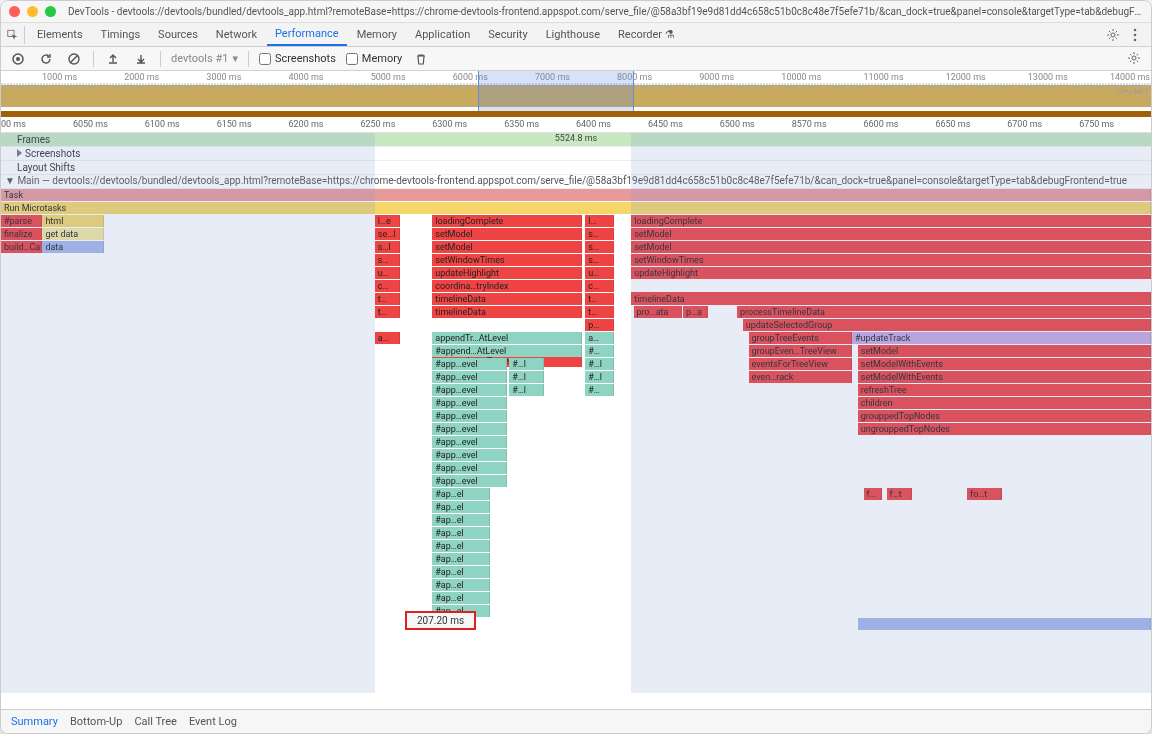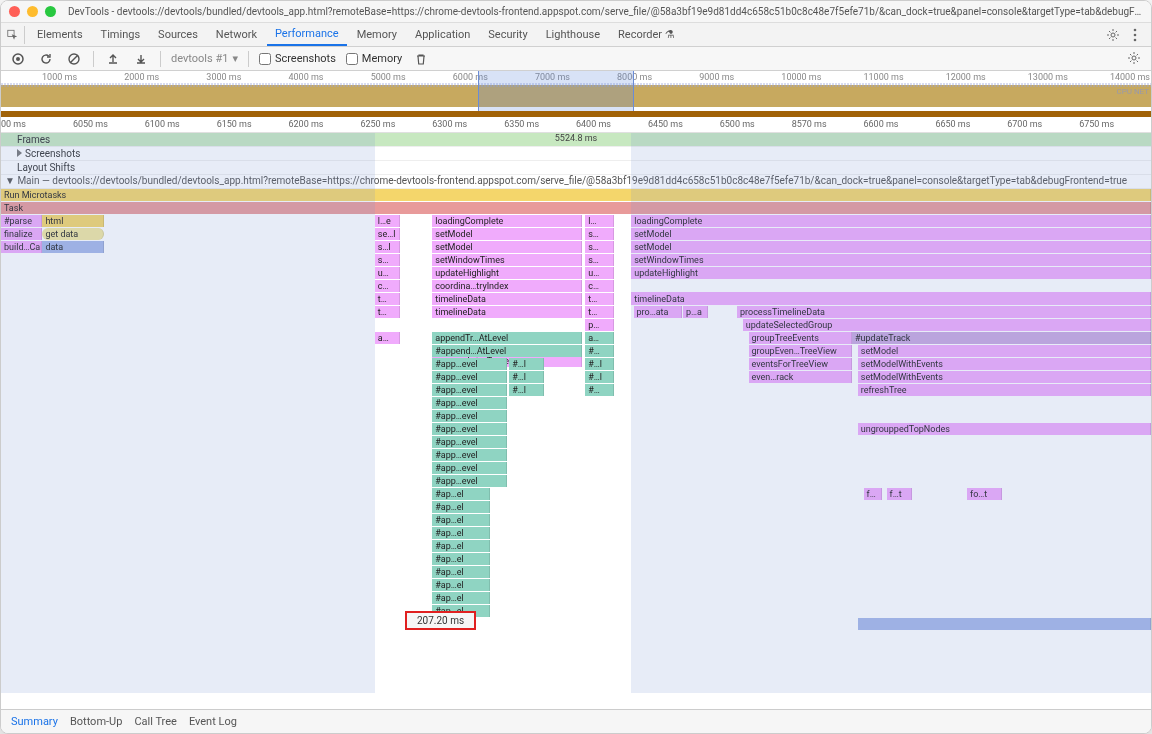--- a/index.html
+++ b/index.html
@@ -58,21 +58,21 @@
 
 .main-label-row { height: 14px; background: #fff; border-bottom: 1px solid #eee; font-size: 10px; padding-left: 4px; color: #555; white-space: nowrap; overflow: hidden; }
 
 
 .bars { position: relative; }
 .bar-row { height: 13px; position: relative; }
 .bar { position: absolute; top: 0; height: 12px; font-size: 9px; padding: 0 3px; overflow: hidden; white-space: nowrap; color: #222; border-right: 1px solid rgba(0,0,0,.1); line-height: 12px; }
 .c-red   { background: #e89a9a; }
 .c-yel   { background: #f4d66b; }
 .c-blue  { background: #a6b8e8; }
-.c-green { background: #f0abfc; }
+.c-green { background: #ef4444; }
 .c-teal  { background: #8fd4c2; }
 .c-purple{ background: #c8a8e0; }
 .c-ltyel { background: #f2e7a0; }
 
 
 .hl-box { position: absolute; border: 2px solid #e02020; background: #f6f6f6; padding: 2px 10px; font-size: 10px; color: #333; z-index: 20; }
 
 
 .bottom { position: absolute; left: 0; right: 0; bottom: 0; height: 24px; border-top: 1px solid #ccc; background: #f6f6f6; display: flex; align-items: center; gap: 12px; padding: 0 10px; font-size: 11px; }
 .bottom .btab { color: #555; cursor: pointer; }
@@ -240,36 +240,36 @@
     <div class="track-row">
         <div class="track-label"><span class="arrow"></span><span>Screenshots</span></div>
       </div>
     <div class="track-row">
         <div class="track-label">Layout Shifts</div>
       </div>
     <div class="main-label-row">▼ Main — devtools://devtools/bundled/devtools_app.html?remoteBase=https://chrome-devtools-frontend.appspot.com/serve_file/@58a3bf19e9d81dd4c658c51b0c8c48e7f5efe71b/&amp;can_dock=true&amp;panel=console&amp;targetType=tab&amp;debugFrontend=true</div>
 
     <div class="bars" id="bars">
         <div class="bar-row">
+          <div class="bar c-red" style="left: 0%; width: 100%;">Task</div>
+        </div>
+        <div class="bar-row">
           <div class="bar c-yel" style="left: 0%; width: 100%;">Run Microtasks</div>
-        </div>
-        <div class="bar-row">
-          <div class="bar c-red" style="left: 0%; width: 100%;">Task</div>
         </div>
         <div class="bar-row">
           <div class="bar c-green" style="left: 0%; width: 3.6%;">#parse</div>
           <div class="bar c-yel" style="left: 3.6%; width: 5.4%;">html</div>
           <div class="bar c-green" style="left: 32.5%; width: 2.2%;">l…e</div>
           <div class="bar c-green" style="left: 37.5%; width: 13%;">loadingComplete</div>
           <div class="bar c-green" style="left: 50.8%; width: 2.5%;">l…</div>
           <div class="bar c-green" style="left: 54.8%; width: 45.2%;">loadingComplete</div>
         </div>
         <div class="bar-row">
           <div class="bar c-green" style="left: 0%; width: 3.6%;">finalize</div>
-          <div class="bar c-ltyel" style="left: 3.6%; width: 5.4%; border-radius: 6px;">get data</div>
+          <div class="bar c-ltyel" style="left: 3.6%; width: 5.4%;">get data</div>
           <div class="bar c-green" style="left: 32.5%; width: 2.2%;">se…l</div>
           <div class="bar c-green" style="left: 37.5%; width: 13%;">setModel</div>
           <div class="bar c-green" style="left: 50.8%; width: 2.5%;">s…</div>
           <div class="bar c-green" style="left: 54.8%; width: 45.2%;">setModel</div>
         </div>
         <div class="bar-row">
           <div class="bar c-green" style="left: 0%; width: 3.6%;">build…Calls</div>
           <div class="bar c-blue" style="left: 3.6%; width: 5.4%;">data</div>
           <div class="bar c-green" style="left: 32.5%; width: 2.2%;">s…l</div>
           <div class="bar c-green" style="left: 37.5%; width: 13%;">setModel</div>
@@ -341,23 +341,25 @@
           <div class="bar c-green" style="left: 74.5%; width: 25.5%;">setModelWithEvents</div>
         </div>
         <div class="bar-row">
           <div class="bar c-teal" style="left: 37.5%; width: 6.5%;">#app…evel</div>
           <div class="bar c-teal" style="left: 44.2%; width: 3%;">#…l</div>
           <div class="bar c-teal" style="left: 50.8%; width: 2.5%;">#…</div>
           <div class="bar c-green" style="left: 74.5%; width: 25.5%;">refreshTree</div>
         </div>
         <div class="bar-row">
           <div class="bar c-teal" style="left: 37.5%; width: 6.5%;">#app…evel</div>
-        </div>
-        <div class="bar-row">
-          <div class="bar c-teal" style="left: 37.5%; width: 6.5%;">#app…evel</div>
+          <div class="bar c-green" style="left: 74.5%; width: 25.5%;">children</div>
+        </div>
+        <div class="bar-row">
+          <div class="bar c-teal" style="left: 37.5%; width: 6.5%;">#app…evel</div>
+          <div class="bar c-green" style="left: 74.5%; width: 25.5%;">grouppedTopNodes</div>
         </div>
         <div class="bar-row">
           <div class="bar c-teal" style="left: 37.5%; width: 6.5%;">#app…evel</div>
           <div class="bar c-green" style="left: 74.5%; width: 25.5%;">ungrouppedTopNodes</div>
         </div>
         <div class="bar-row">
           <div class="bar c-teal" style="left: 37.5%; width: 6.5%;">#app…evel</div>
         </div>
         <div class="bar-row">
           <div class="bar c-teal" style="left: 37.5%; width: 6.5%;">#app…evel</div>

